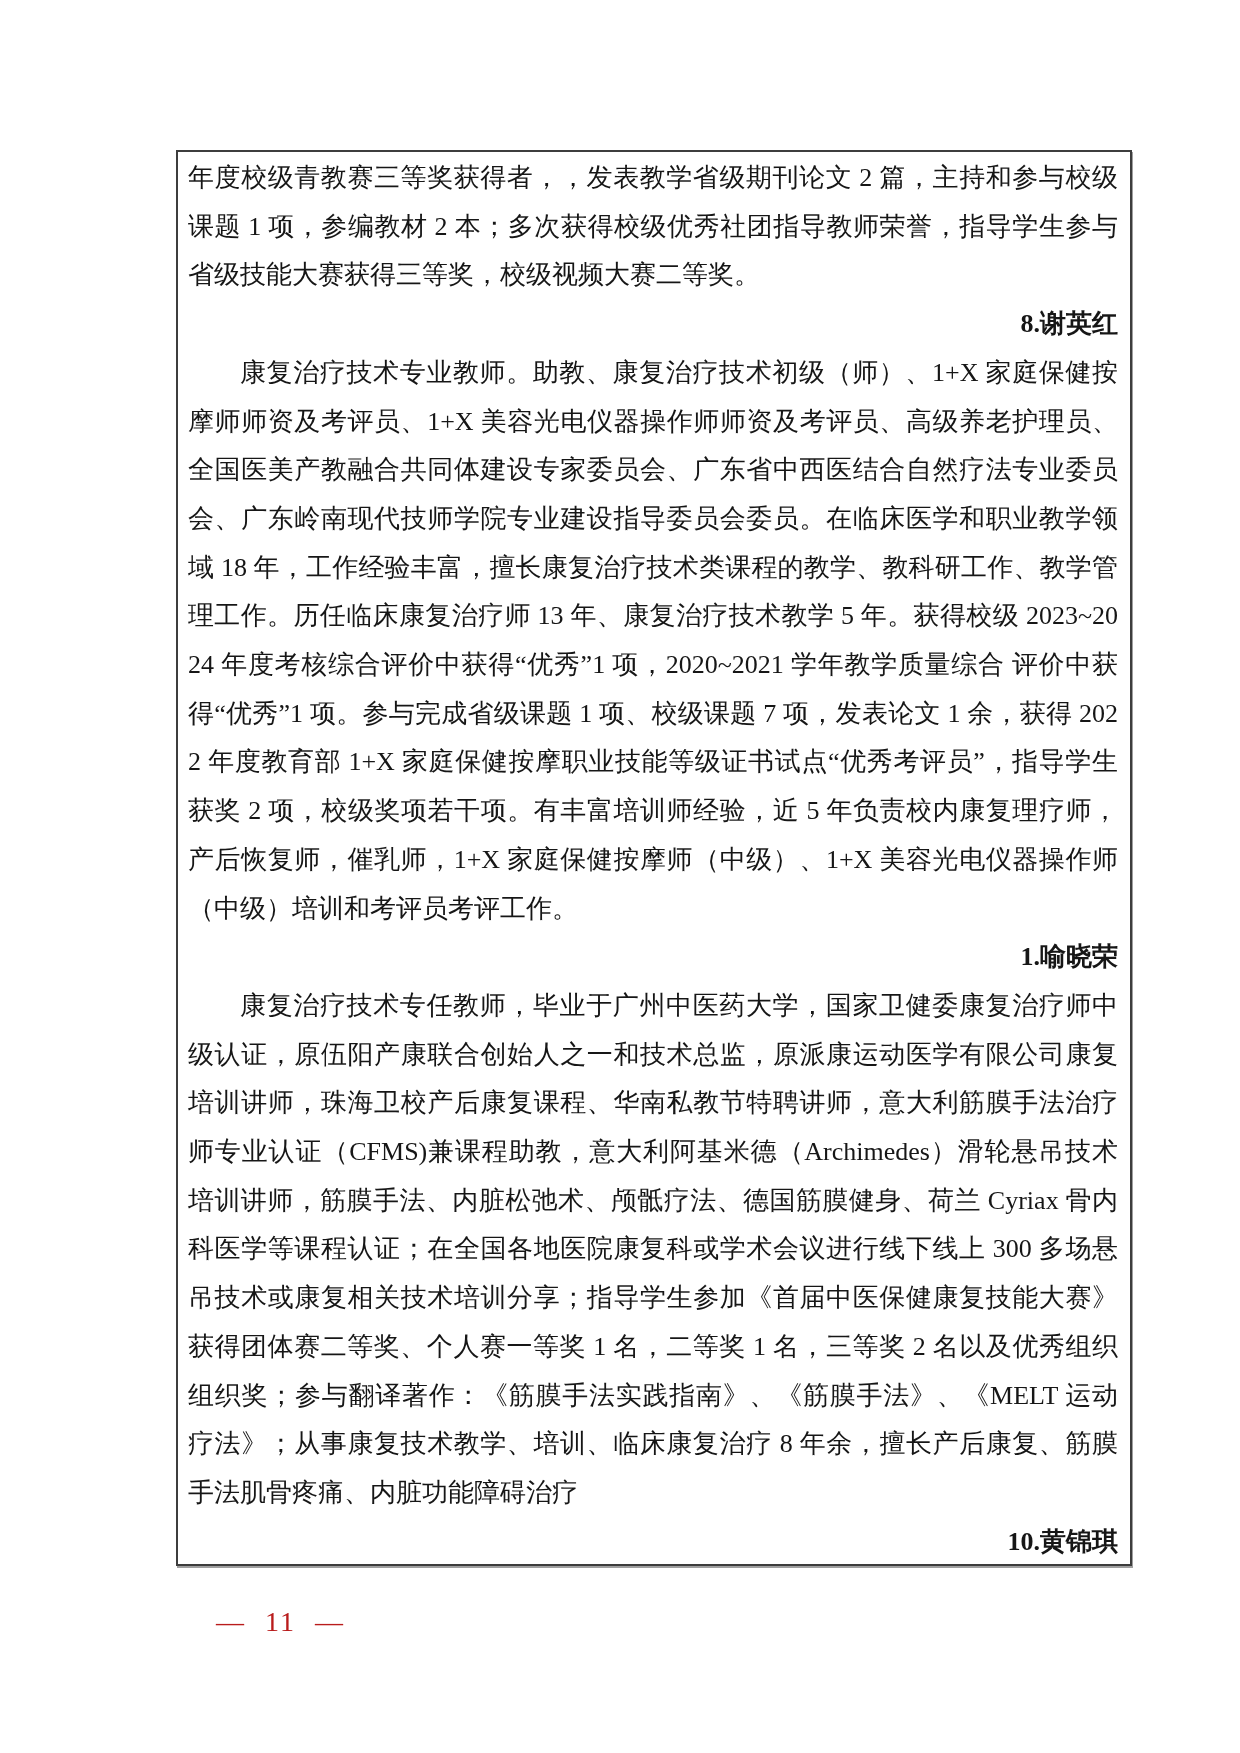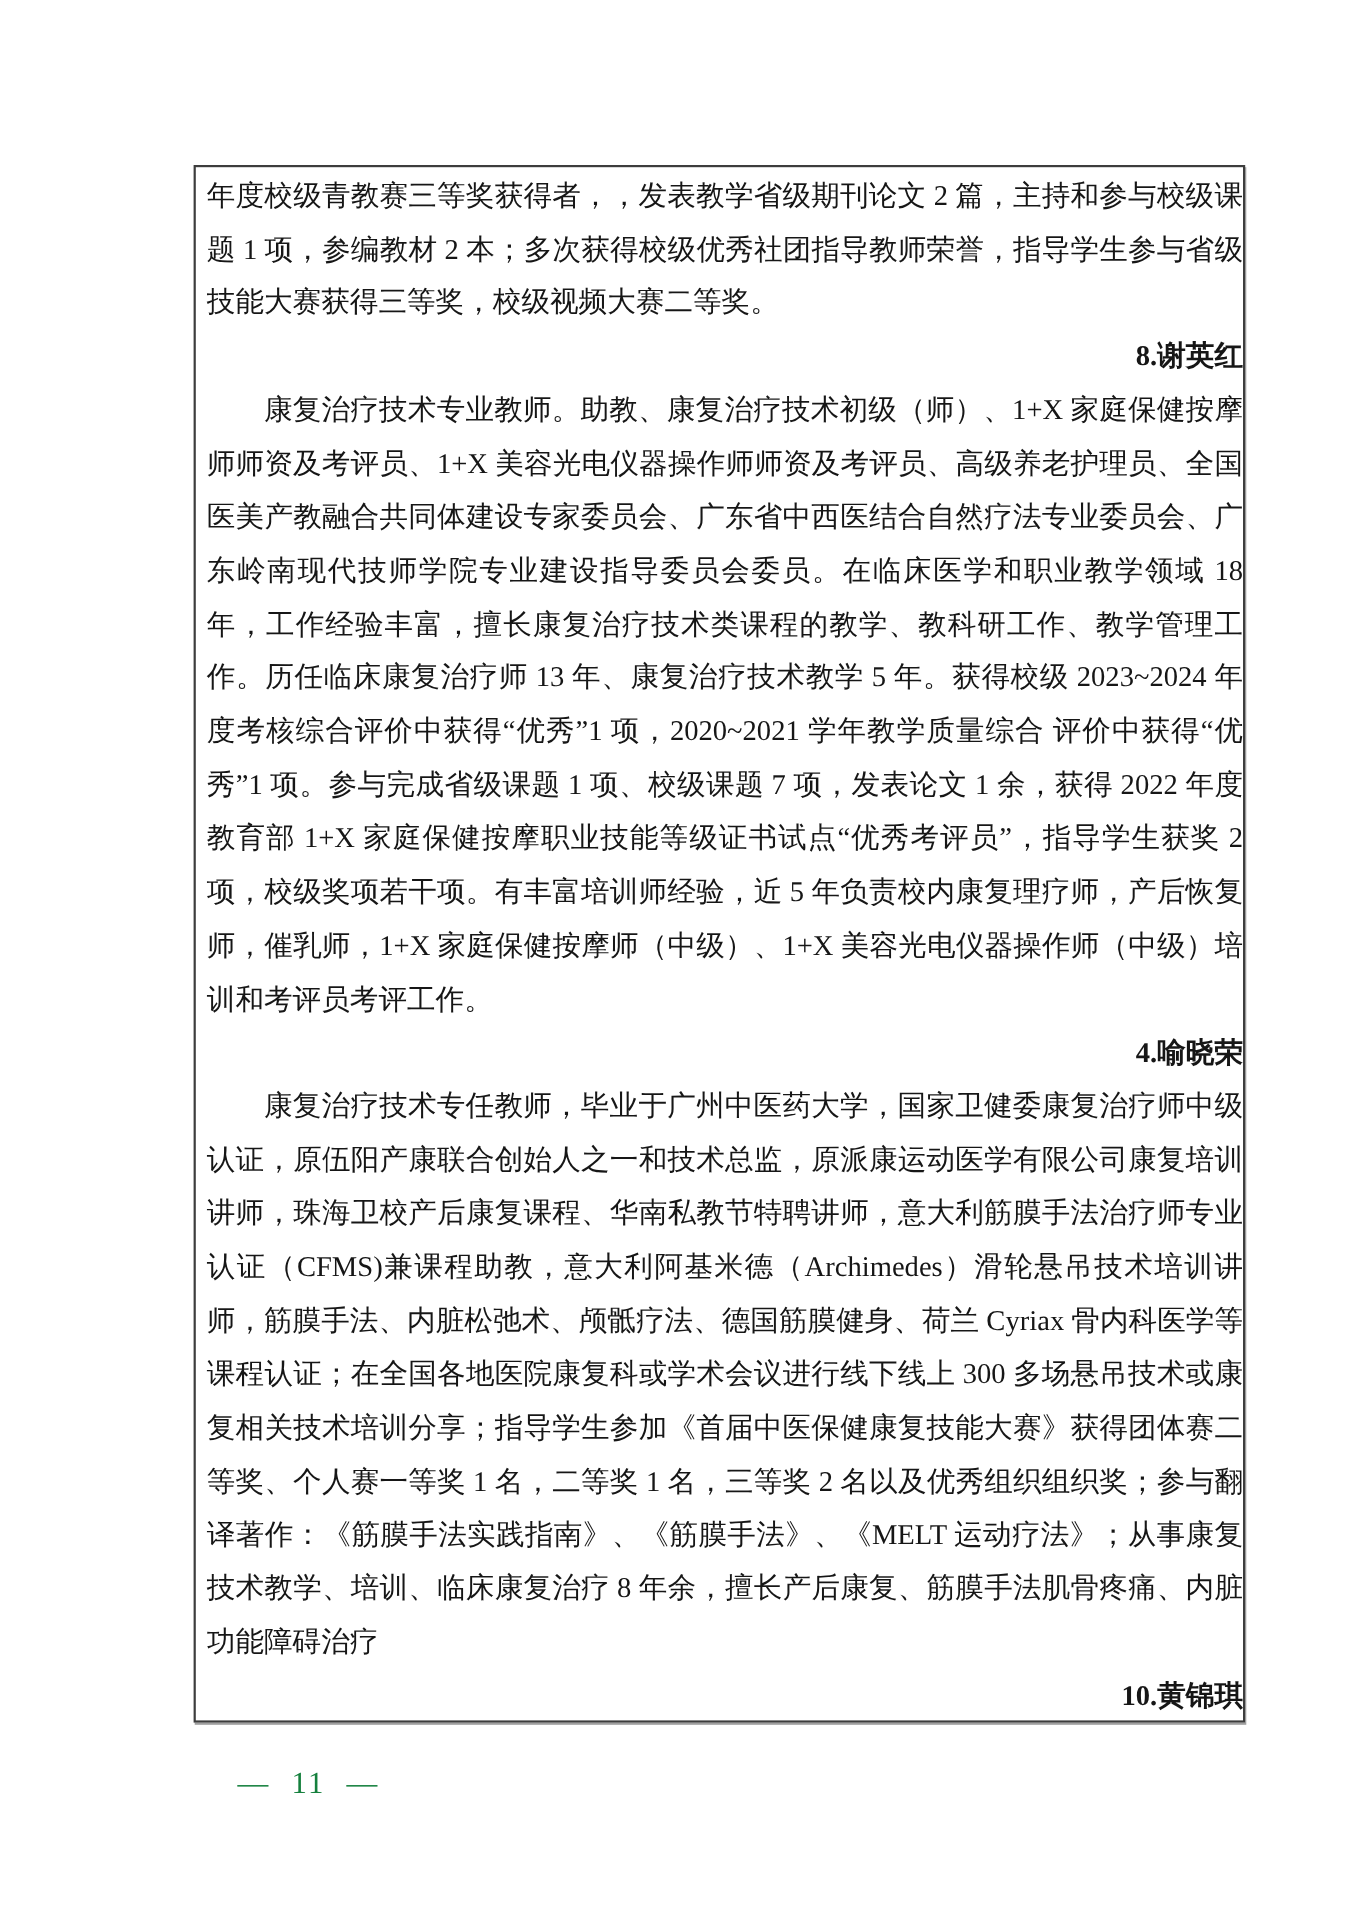--- a/index.html
+++ b/index.html
@@ -20,21 +20,21 @@
     overflow: hidden;
   }
   .doc-box {
     position: absolute;
     left: 176px;
     top: 150px;
     width: 956px;
     height: 1416px;
     border: 2px solid #3d3d3d;
     box-sizing: border-box;
-    padding: 2px 0 0 10px;
+    padding: 2px 12px 0 10px;
     box-shadow: 1px 2px 0 #9f9f9f;
     background: #ffffff;
   }
   .doc-box p {
     margin: 0;
     font-size: 26px;
     line-height: 48.7px;
     color: #161616;
     text-align: justify;
     text-justify: inter-character;
@@ -49,34 +49,34 @@
   .doc-box p.heading-para {
     font-weight: bold;
     text-indent: 2em;
     text-align: right;
   }
   .page-footer {
     position: absolute;
     left: 216px;
     top: 1606px;
     font-size: 28px;
-    color: #15803d;
+    color: #b91c1c;
     letter-spacing: 2px;
     word-spacing: 10px;
   }
 </style>
 </head>
 <body>
 
 <div class="page">
 
   <div class="doc-box">
     <p class="continuation-para">年度校级青教赛三等奖获得者，，发表教学省级期刊论文 2 篇，主持和参与校级课题 1 项，参编教材 2 本；多次获得校级优秀社团指导教师荣誉，指导学生参与省级技能大赛获得三等奖，校级视频大赛二等奖。</p>
     <p class="heading-para">8.谢英红</p>
     <p class="body-para">康复治疗技术专业教师。助教、康复治疗技术初级（师）、1+X 家庭保健按摩师师资及考评员、1+X 美容光电仪器操作师师资及考评员、高级养老护理员、全国医美产教融合共同体建设专家委员会、广东省中西医结合自然疗法专业委员会、广东岭南现代技师学院专业建设指导委员会委员。在临床医学和职业教学领域 18 年，工作经验丰富，擅长康复治疗技术类课程的教学、教科研工作、教学管理工作。历任临床康复治疗师 13 年、康复治疗技术教学 5 年。获得校级 2023~2024 年度考核综合评价中获得“优秀”1 项，2020~2021 学年教学质量综合 评价中获得“优秀”1 项。参与完成省级课题 1 项、校级课题 7 项，发表论文 1 余，获得 2022 年度教育部 1+X 家庭保健按摩职业技能等级证书试点“优秀考评员”，指导学生获奖 2 项，校级奖项若干项。有丰富培训师经验，近 5 年负责校内康复理疗师，产后恢复师，催乳师，1+X 家庭保健按摩师（中级）、1+X 美容光电仪器操作师（中级）培训和考评员考评工作。</p>
-    <p class="heading-para">4.喻晓荣</p>
+    <p class="heading-para">1.喻晓荣</p>
     <p class="body-para">康复治疗技术专任教师，毕业于广州中医药大学，国家卫健委康复治疗师中级认证，原伍阳产康联合创始人之一和技术总监，原派康运动医学有限公司康复培训讲师，珠海卫校产后康复课程、华南私教节特聘讲师，意大利筋膜手法治疗师专业认证（CFMS)兼课程助教，意大利阿基米德（Archimedes）滑轮悬吊技术培训讲师，筋膜手法、内脏松弛术、颅骶疗法、德国筋膜健身、荷兰 Cyriax 骨内科医学等课程认证；在全国各地医院康复科或学术会议进行线下线上 300 多场悬吊技术或康复相关技术培训分享；指导学生参加《首届中医保健康复技能大赛》获得团体赛二等奖、个人赛一等奖 1 名，二等奖 1 名，三等奖 2 名以及优秀组织组织奖；参与翻译著作：《筋膜手法实践指南》、《筋膜手法》、《MELT 运动疗法》；从事康复技术教学、培训、临床康复治疗 8 年余，擅长产后康复、筋膜手法肌骨疼痛、内脏功能障碍治疗</p>
     <p class="heading-para">10.黄锦琪</p>
   </div>
 
   <div class="page-footer">— 11 —</div>
 
 </div>
 
 </body></html>

